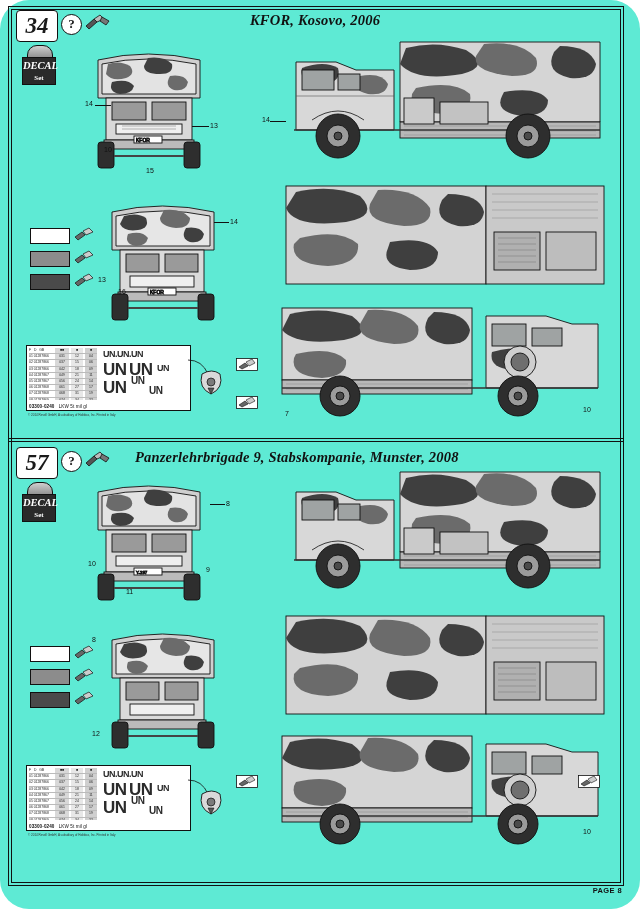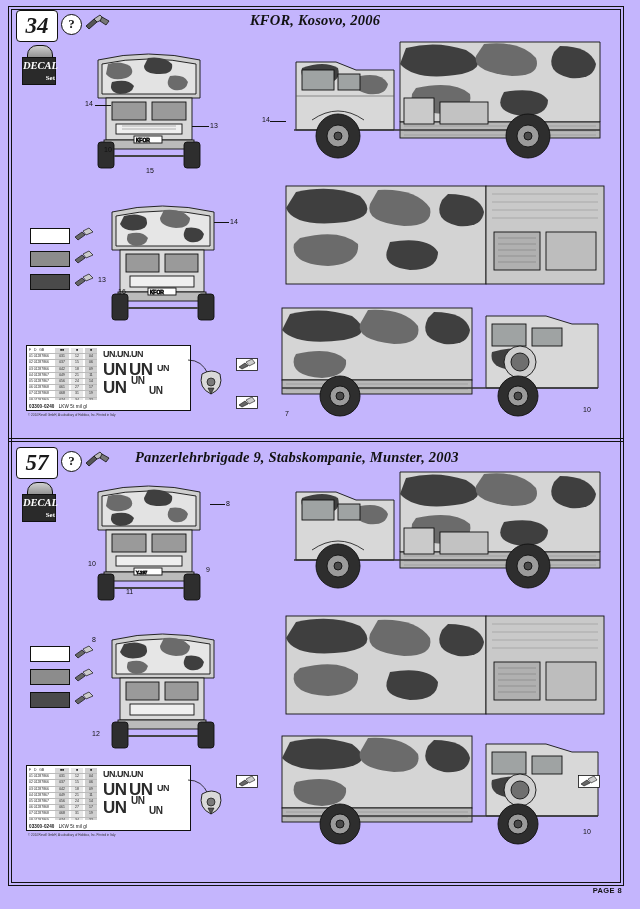--- a/index.html
+++ b/index.html
@@ -12,21 +12,22 @@
     height: 909px;
     font-family: "Liberation Sans", sans-serif;
     color: #1a1a1a;
     position: relative;
     overflow: hidden;
   }
   .page {
     position: absolute;
     left: 0; top: 0;
     width: 640px; height: 909px;
-    background: #c4b5fd;
+    background: #5eead4;
+    border-radius: 29px;
   }
   
   .frame {
     position: absolute;
     left: 8px; top: 6px;
     width: 616px; height: 880px;
     border: 1.5px solid #111;
     box-sizing: border-box;
   }
   .frame-inner {
@@ -111,21 +112,20 @@
     font-size: 10.5px;
     text-align: center;
     line-height: 12px;
     padding-top: 2px;
     box-sizing: border-box;
   }
   .paintpot .sub {
     font-size: 7px;
     font-style: normal;
     display: block;
-    text-align: right;
   }
 
   
   .swatch-row {
     position: absolute;
     width: 78px; height: 15px;
   }
   .swatch {
     position: absolute;
     left: 0; top: 0;
@@ -534,21 +534,21 @@
 
   <div class="step-badge" style="left:16px; top:447px;">57</div>
   <div class="q-badge" style="left:61px; top:451px;">?</div>
   <div class="brush-icon" style="left:84px; top:451px;">
     <svg width="26" height="18" viewBox="0 0 26 18">
       <path d="M2 12 L10 5 L13 8 L5 15 Z" fill="#555" stroke="#111" stroke-width="0.8"></path>
       <path d="M10 5 L16 1 L20 5 L13 8 Z" fill="#bbb" stroke="#111" stroke-width="0.8"></path>
       <path d="M18 3 L25 7 L22 11 L16 7 Z" fill="#777" stroke="#111" stroke-width="0.8"></path>
     </svg>
   </div>
-  <div class="section-title" style="left:135px; top:449px;">Panzerlehrbrigade 9, Stabskompanie, Munster, 2003</div>
+  <div class="section-title" style="left:135px; top:449px;">Panzerlehrbrigade 9, Stabskompanie, Munster, 2008</div>
 
   <div class="paintpot" style="left:22px; top:482px;">
     <div class="lid"></div>
     <div class="body">
       <span>DECAL</span>
       <span class="sub">Set</span>
     </div>
   </div>
 
   <div class="art" style="left:78px; top:476px; width:140px; height:126px;">

